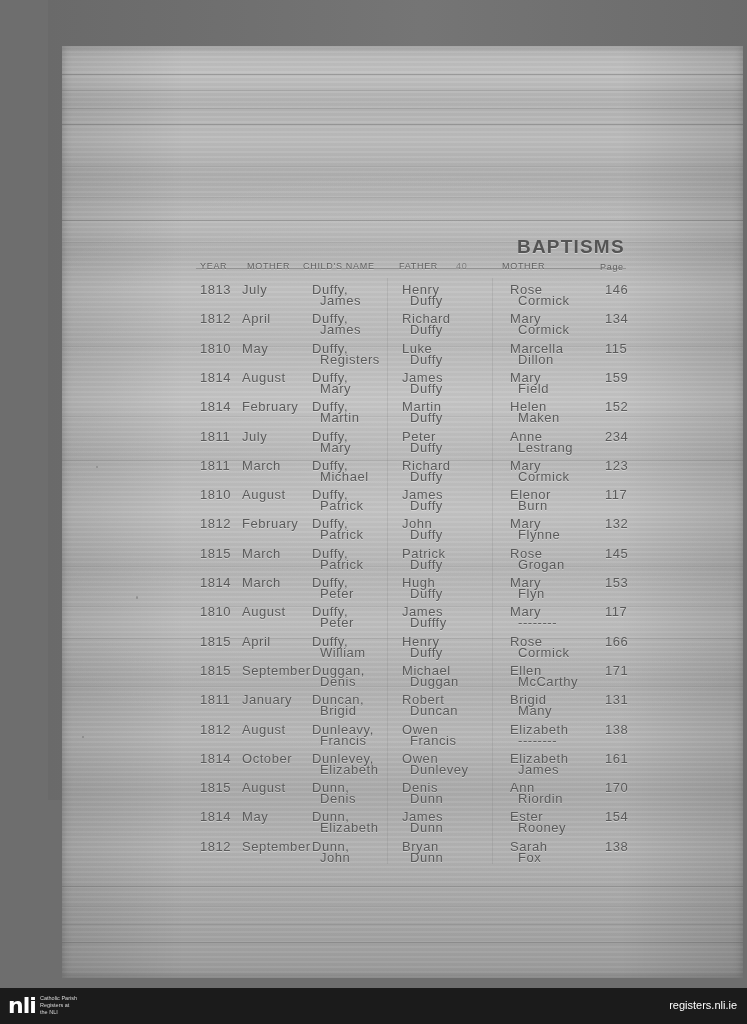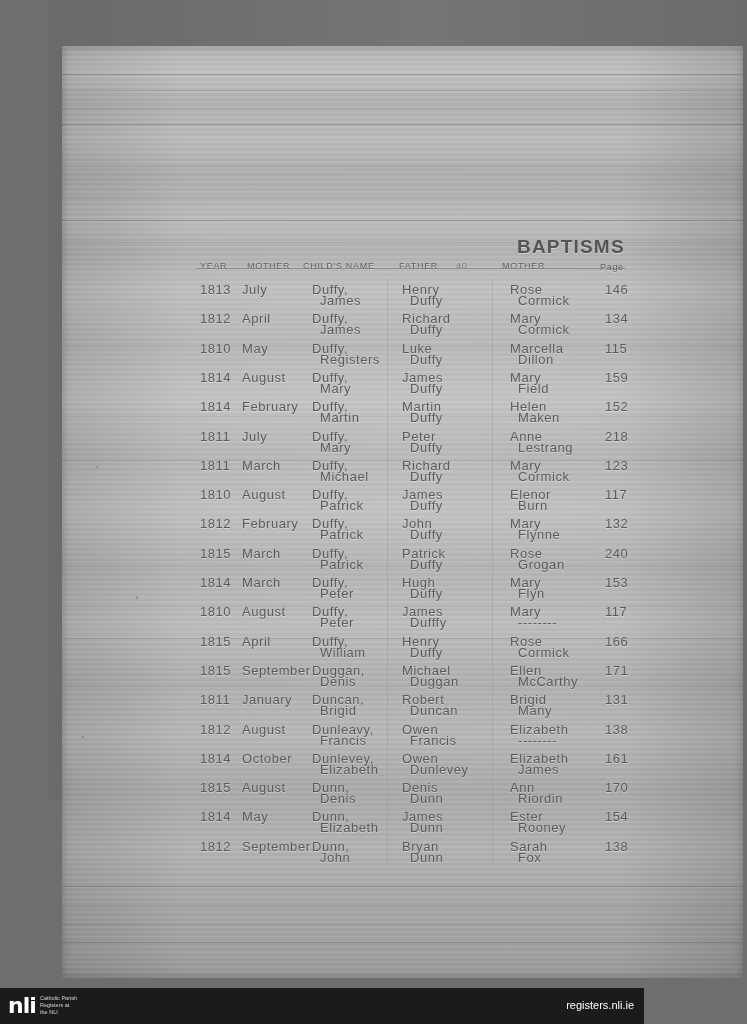--- a/index.html
+++ b/index.html
@@ -165,21 +165,21 @@
     width: 1px;
     height: 586px;
     background: rgba(120,120,120,0.20);
   }
 
   
   #footer {
     position: absolute;
     left: 0;
     top: 988px;
-    width: 644px;
+    width: 747px;
     height: 36px;
     background: #1b1b1b;
     color: #e8e8e8;
   }
   #nli-logo {
     position: absolute;
     left: 8px; top: 5px;
     font-size: 22px;
     font-weight: bold;
     letter-spacing: -1px;
@@ -312,21 +312,21 @@
           </div>
           <div class="row" style="top: 384.5px;">
             <div class="cell c-year">1811</div>
             <div class="cell c-month">July</div>
             <div class="cell c-child">Duffy,</div>
             <div class="cell c-child2">Mary</div>
             <div class="cell c-father">Peter</div>
             <div class="cell c-father2">Duffy</div>
             <div class="cell c-mother">Anne</div>
             <div class="cell c-mother2">Lestrang</div>
-            <div class="cell c-page">218</div>
+            <div class="cell c-page">234</div>
           </div>
           <div class="row" style="top: 413.8px;">
             <div class="cell c-year">1811</div>
             <div class="cell c-month">March</div>
             <div class="cell c-child">Duffy,</div>
             <div class="cell c-child2">Michael</div>
             <div class="cell c-father">Richard</div>
             <div class="cell c-father2">Duffy</div>
             <div class="cell c-mother">Mary</div>
             <div class="cell c-mother2">Cormick</div>
@@ -356,21 +356,21 @@
           </div>
           <div class="row" style="top: 501.7px;">
             <div class="cell c-year">1815</div>
             <div class="cell c-month">March</div>
             <div class="cell c-child">Duffy,</div>
             <div class="cell c-child2">Patrick</div>
             <div class="cell c-father">Patrick</div>
             <div class="cell c-father2">Duffy</div>
             <div class="cell c-mother">Rose</div>
             <div class="cell c-mother2">Grogan</div>
-            <div class="cell c-page">240</div>
+            <div class="cell c-page">145</div>
           </div>
           <div class="row" style="top: 531px;">
             <div class="cell c-year">1814</div>
             <div class="cell c-month">March</div>
             <div class="cell c-child">Duffy,</div>
             <div class="cell c-child2">Peter</div>
             <div class="cell c-father">Hugh</div>
             <div class="cell c-father2">Duffy</div>
             <div class="cell c-mother">Mary</div>
             <div class="cell c-mother2">Flyn</div>

